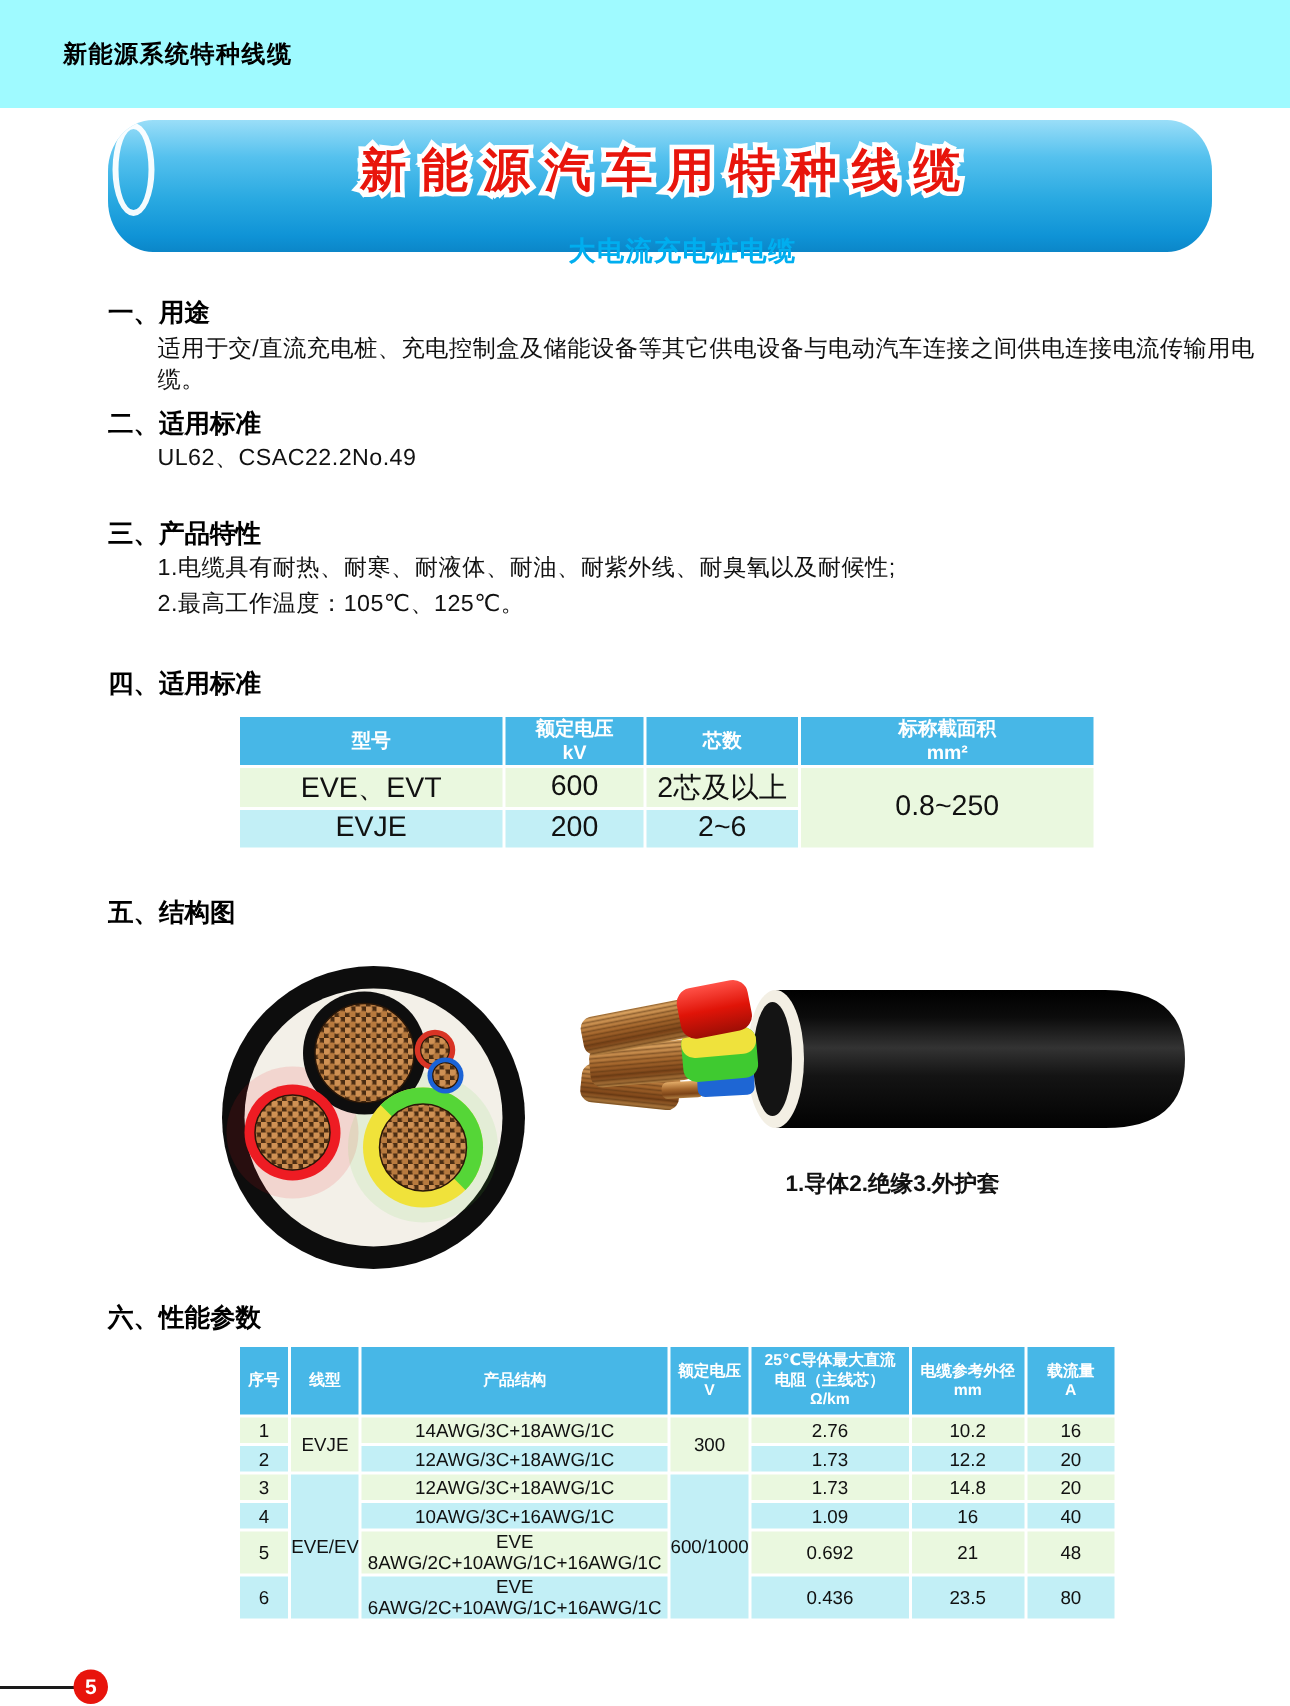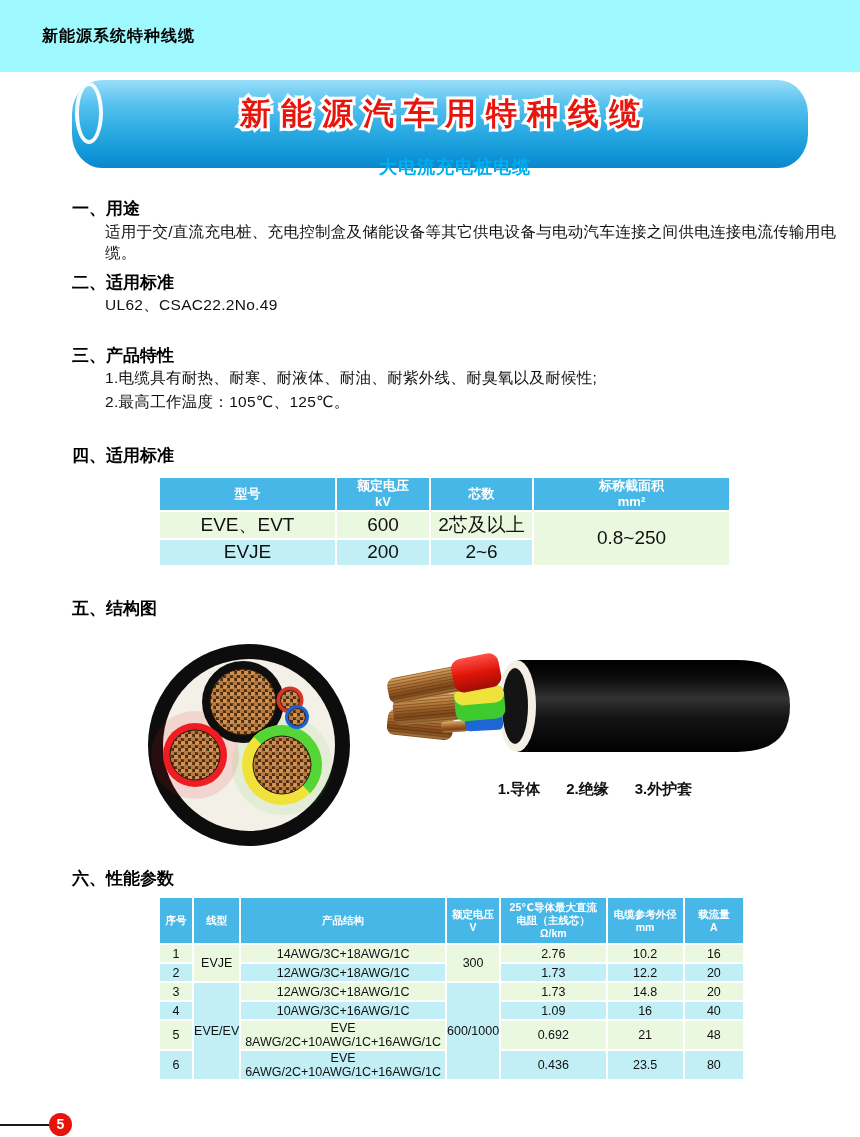--- a/index.html
+++ b/index.html
@@ -40,21 +40,21 @@
   .model-table td { height:25px; font-size:19px; font-weight:500; color:#111; }
 
   .perf-table { position:absolute; left:158px; top:896px; width:587px; }
   .perf-table th { height:45px; font-size:10.5px; line-height:1.22; }
   .perf-table td { height:17px; font-size:12.5px; font-weight:500; color:#111; }
 
   
   .cross-svg { position:absolute; left:146px; top:643px; }
   .cable-svg { position:absolute; left:385px; top:652px; }
   .fig-caption { position:absolute; left:385px; top:780px; width:420px; display:flex;
-                 justify-content:center; gap:26px; font-size:15px; font-weight:600; color:#111; }
+                 justify-content:center; font-size:15px; font-weight:600; color:#111; }
   .fig-note { position:absolute; left:410px; top:803px; font-size:15px; font-weight:600;
               color:#111; letter-spacing:.5px; }
 
   
   .footer-line { position:absolute; left:0; top:1124px; width:50px; height:2px; background:#1a1a1a; }
   .page-badge { position:absolute; left:49px; top:1113px; width:23px; height:23px; border-radius:50%;
                 background:#e8140c; color:#fff; font-size:14px; font-weight:bold;
                 text-align:center; line-height:23px; }
 </style>
 </head>

